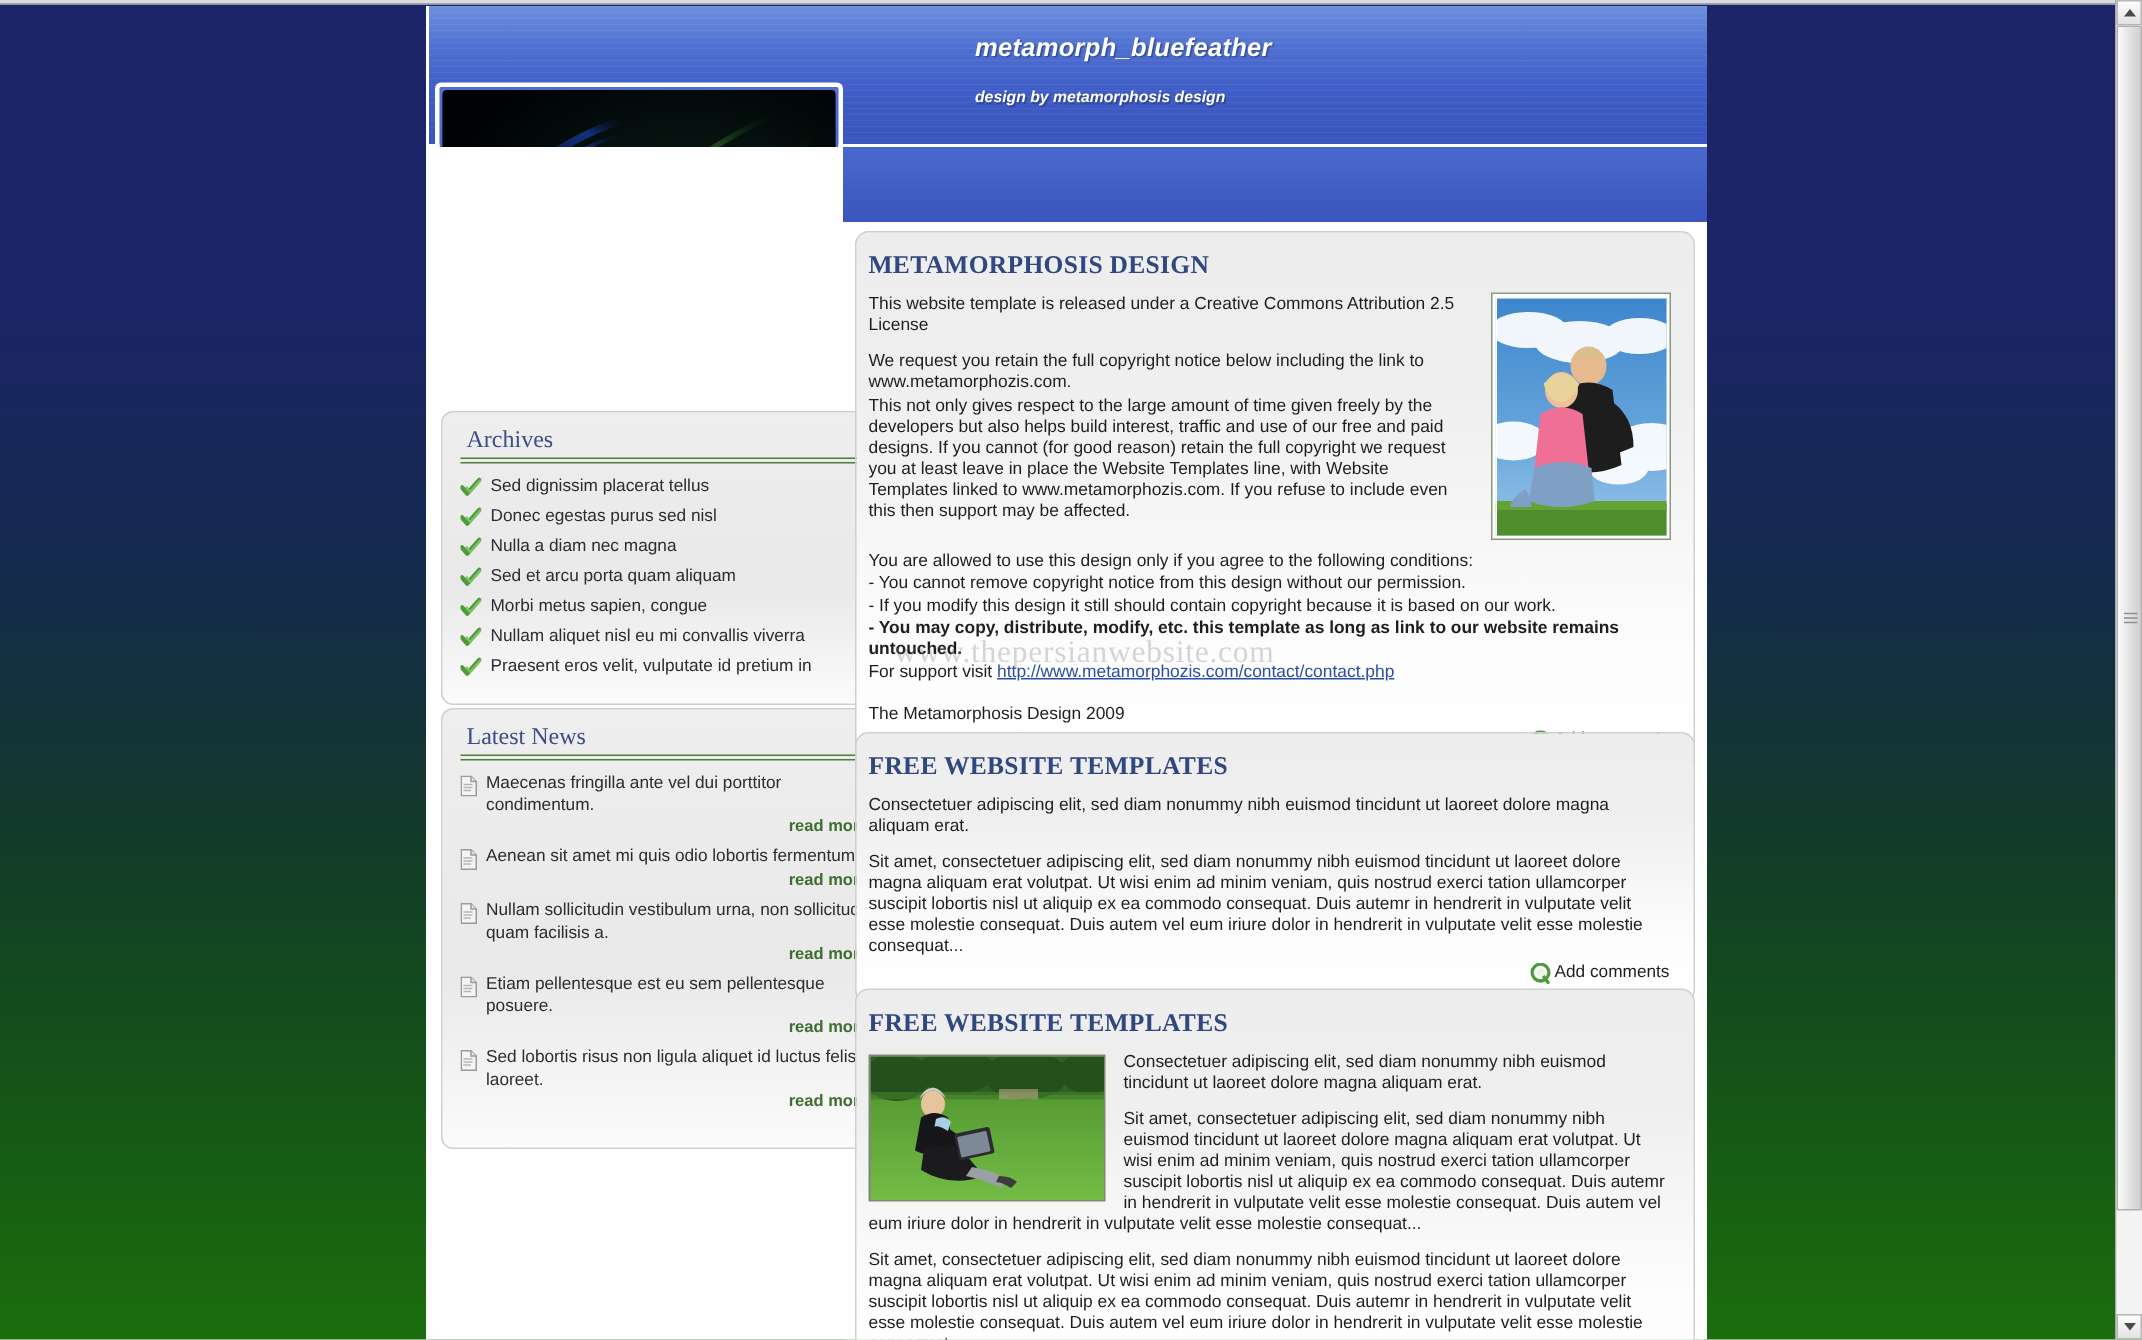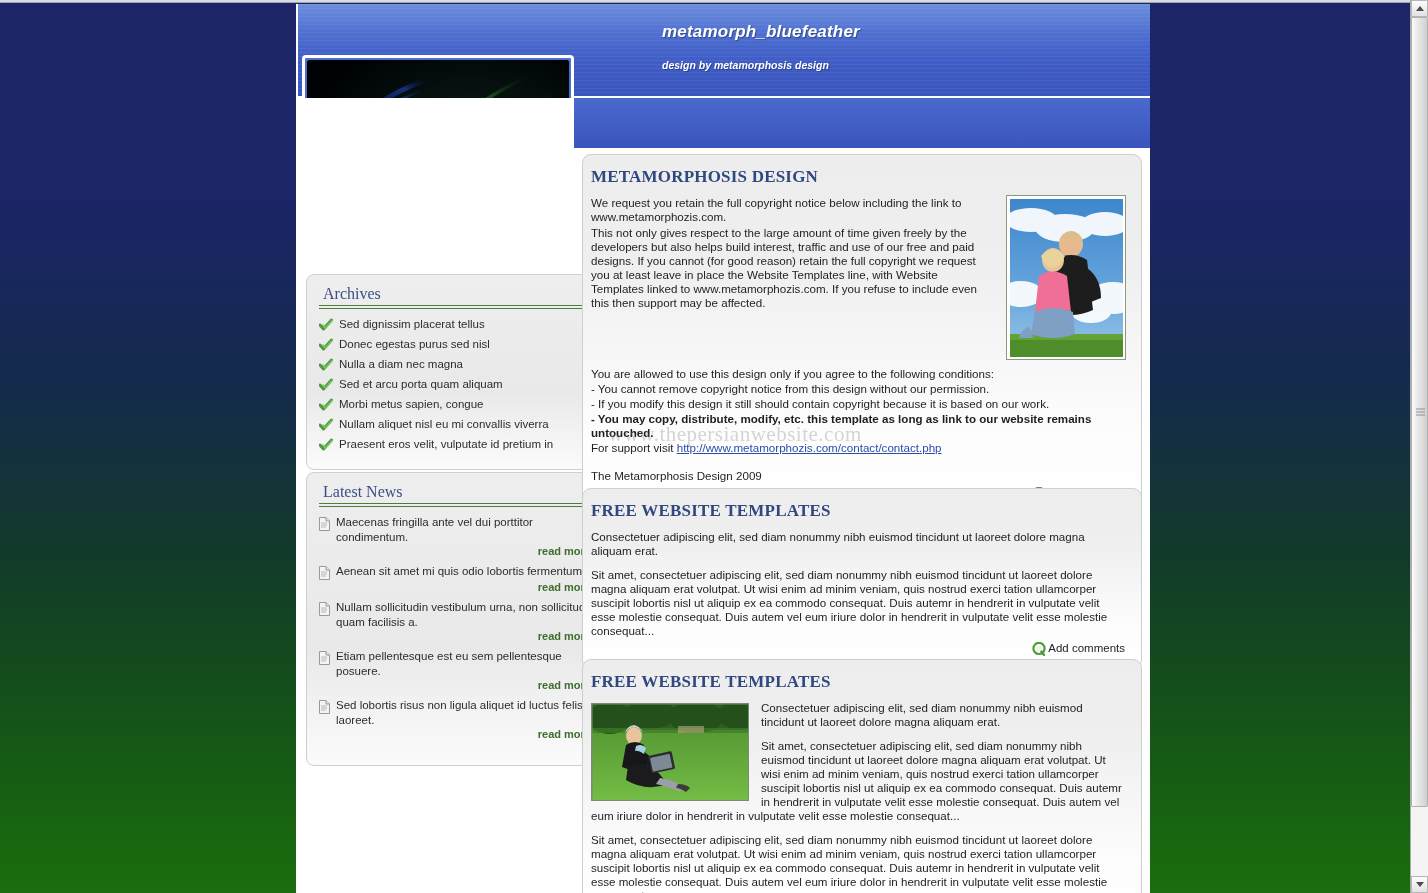--- a/index.html
+++ b/index.html
@@ -47,21 +47,21 @@
     border: 1px solid #b0b0b0; border-radius: 1px;
   }
   .sb-grip {
     position: absolute; top: 50%; left: 4px; transform: translateY(-50%);
     width: 9px; height: 7px;
   }
   .sb-grip i { display: block; height: 1px; background: #8e8e8e; margin-bottom: 2px; }
 
   
   .site {
-    position: absolute; top: 4px; left: 296px;
+    position: absolute; top: 4px; left: 284px;
     width: 852px; height: 889px;
     background: #fff;
     border-left: 2px solid #ffffff;
     border-right: 2px solid #ffffff;
   }
 
   
   .header {
     position: absolute; top: 0; left: 0; width: 852px; height: 94px;
     background:
@@ -498,20 +498,21 @@
             <ellipse cx="44" cy="62" rx="11" ry="12" fill="#ecc197"></ellipse>
             <path d="M32 58 q12 -14 24 0 q-6 12 -12 12 q-8 0 -12 -12Z" fill="#e8d49a"></path>
             <path d="M30 78 q14 -9 28 0 l4 36 q-18 9 -36 0Z" fill="#ef6f96"></path>
             <path d="M26 114 q18 -8 38 0 l2 22 q-22 8 -44 0Z" fill="#7fa0c4"></path>
             <path d="M20 128 q-10 6 -10 12 l14 0 q0 -6 -4 -12Z" fill="#7fa0c4"></path>
           </g>
           <rect x="0" y="0" width="118" height="163" fill="none" stroke="#ffffff" stroke-width="2"></rect>
         </svg>
       </div>
 
+      <p>This website template is released under a Creative Commons Attribution 2.5 License</p>
       <p style="margin-bottom:2px;">We request you retain the full copyright notice below including the link to www.metamorphozis.com.</p>
       <p>This not only gives respect to the large amount of time given freely by the developers but also helps build interest, traffic and use of our free and paid designs. If you cannot (for good reason) retain the full copyright we request you at least leave in place the Website Templates line, with Website Templates linked to www.metamorphozis.com. If you refuse to include even this then support may be affected.</p>
 
       <div class="clearfix"></div>
 
       <p style="margin-bottom:1px;">You are allowed to use this design only if you agree to the following conditions:</p>
       <p style="margin-bottom:1px;">- You cannot remove copyright notice from this design without our permission.</p>
       <p style="margin-bottom:1px;">- If you modify this design it still should contain copyright because it is based on our work.</p>
       <p style="margin-bottom:1px;font-weight:bold;">- You may copy, distribute, modify, etc. this template as long as link to our website remains untouched.</p>
       <p style="margin-bottom:14px;"><span>For support visit </span><a class="inline-link">http://www.metamorphozis.com/contact/contact.php</a></p>

